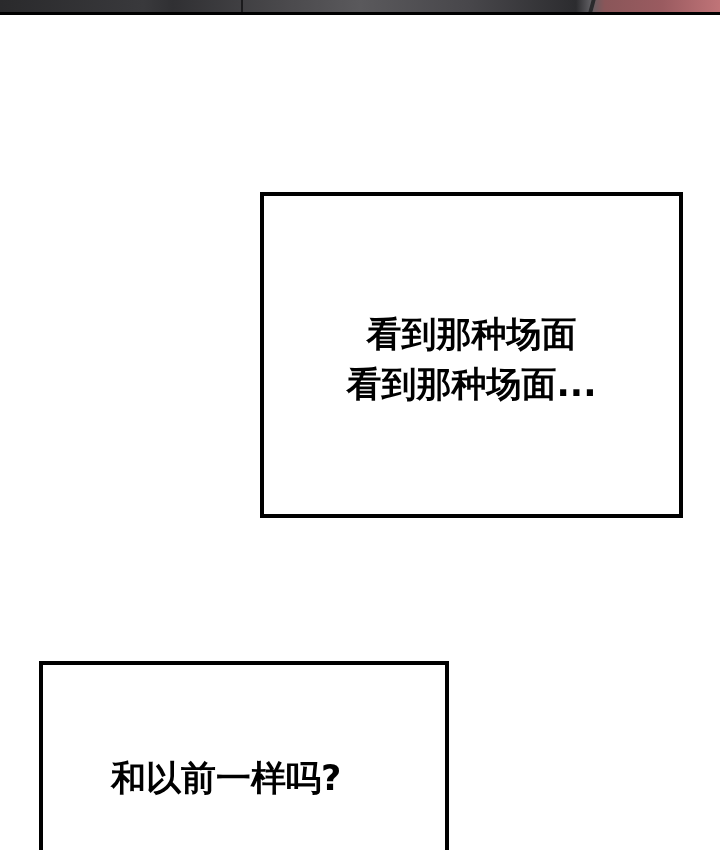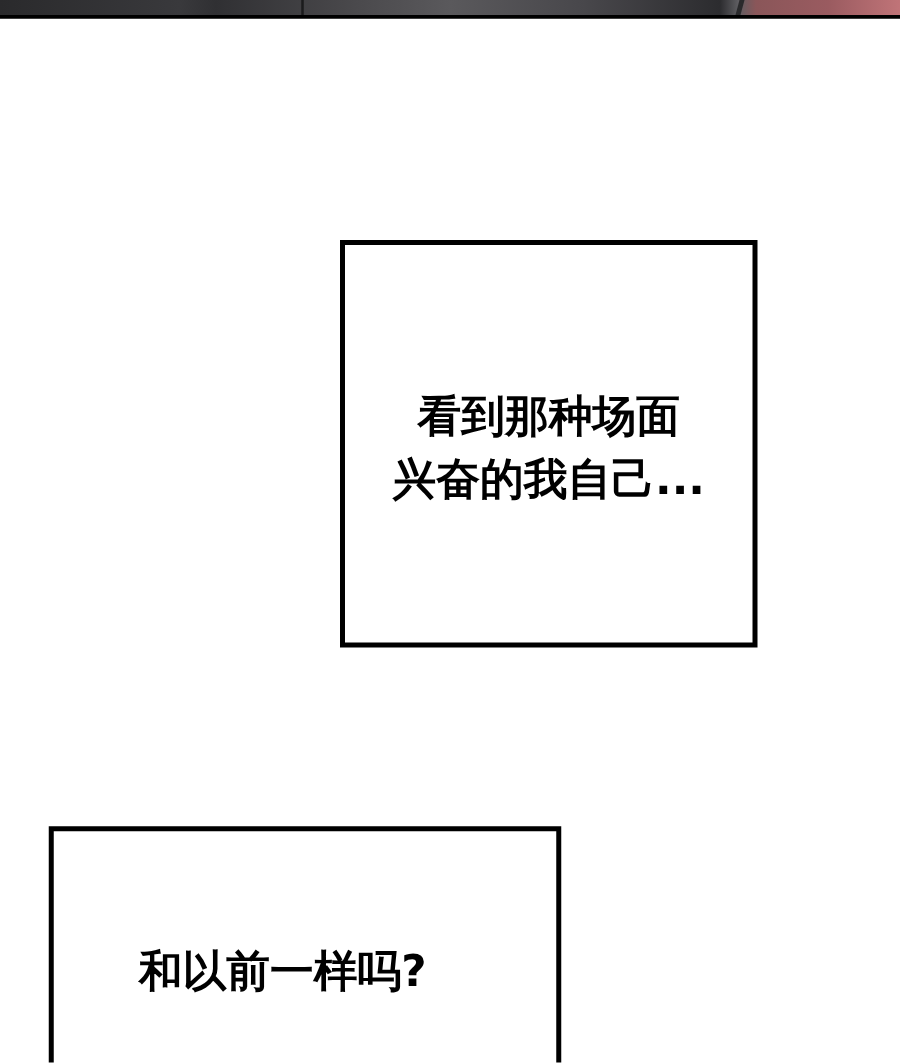--- a/index.html
+++ b/index.html
@@ -13,42 +13,42 @@
     }
     .top-strip .seam1 { position:absolute; left:241px; top:0; width:2px; height:12px; background:#1b1b1d; }
     .top-strip .seam2 { position:absolute; left:590px; top:0; width:4px; height:12px; background:#2a2a2c; transform: skewX(-15deg); }
     .top-strip-border { position: absolute; left: 0; top: 12px; width: 720px; height: 3px; background: #000; }
 
     .caption-box {
       position: absolute; box-sizing: border-box;
       border: 4px solid #000; background: #fff;
       display: flex; align-items: center; justify-content: center; flex-direction: column;
     }
-    .box1 { left: 272px; top: 192px; width: 334px; height: 326px; }
+    .box1 { left: 260px; top: 192px; width: 423px; height: 326px; }
     .box2 { left: 39px; top: 661px; width: 410px; height: 220px; align-items: flex-start; justify-content: flex-start; }
     .line {
       font-family: "DejaVu Sans", sans-serif; font-weight: bold;
       font-size: 35px; line-height: 50px; color: #000; white-space: nowrap; letter-spacing: 0px;
     }
     .box1 .text { text-align: center; margin-top: 8px; }
     .box2 .text { position: absolute; left: 68px; top: 88px; }
   </style>
 </head>
 <body>
 
 <div class="top-strip">
   <div class="seam1"></div>
   <div class="seam2"></div>
 </div>
 <div class="top-strip-border"></div>
 
 <div class="caption-box box1">
   <div class="text">
     <div class="line">看到那种场面</div>
-    <div class="line">兴奋的我自己...</div>
+    <div class="line">看到那种场面...</div>
   </div>
 </div>
 
 <div class="caption-box box2">
   <div class="text">
     <div class="line">和以前一样吗?</div>
   </div>
 </div>
 
 </body></html>

